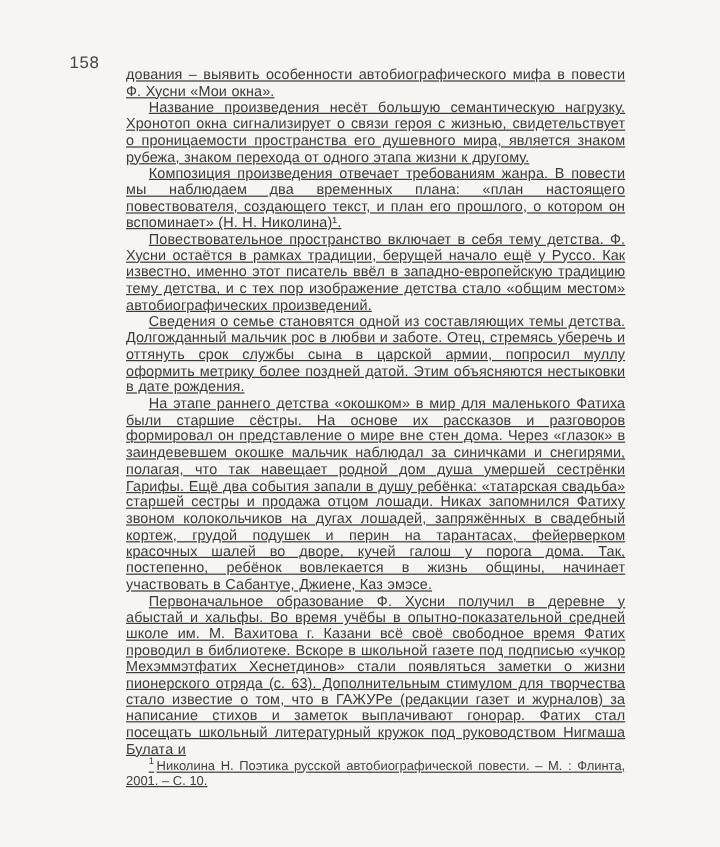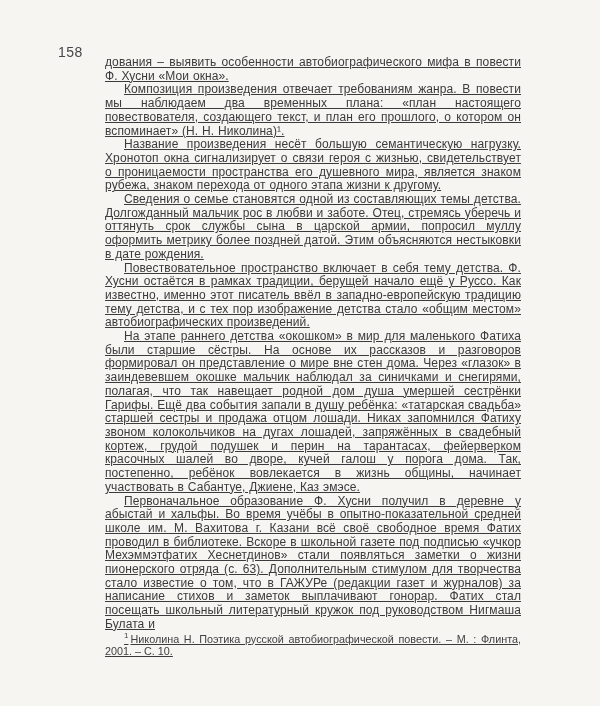--- a/index.html
+++ b/index.html
@@ -61,24 +61,24 @@
 </style>
 </head>
 <body>
 
 <div class="page">
   <div class="page-number">158</div>
 
   <div class="text-column">
     <div id="paragraphs">
         <p class="para">дования – выявить особенности автобиографического мифа в повести Ф. Хусни «Мои окна».</p>
+        <p class="para indent">Название произведения несёт большую семантическую нагрузку. Хронотоп окна сигнализирует о связи героя с жизнью, свидетельствует о проницаемости пространства его душевного мира, является знаком рубежа, знаком перехода от одного этапа жизни к другому.</p>
         <p class="para indent">Композиция произведения отвечает требованиям жанра. В повести мы наблюдаем два временных плана: «план настоящего повествователя, создающего текст, и план его прошлого, о котором он вспоминает» (Н. Н. Николина)¹.</p>
-        <p class="para indent">Название произведения несёт большую семантическую нагрузку. Хронотоп окна сигнализирует о связи героя с жизнью, свидетельствует о проницаемости пространства его душевного мира, является знаком рубежа, знаком перехода от одного этапа жизни к другому.</p>
+        <p class="para indent">Повествовательное пространство включает в себя тему детства. Ф. Хусни остаётся в рамках традиции, берущей начало ещё у Руссо. Как известно, именно этот писатель ввёл в западно-европейскую традицию тему детства, и с тех пор изображение детства стало «общим местом» автобиографических произведений.</p>
         <p class="para indent">Сведения о семье становятся одной из составляющих темы детства. Долгожданный мальчик рос в любви и заботе. Отец, стремясь уберечь и оттянуть срок службы сына в царской армии, попросил муллу оформить метрику более поздней датой. Этим объясняются нестыковки в дате рождения.</p>
-        <p class="para indent">Повествовательное пространство включает в себя тему детства. Ф. Хусни остаётся в рамках традиции, берущей начало ещё у Руссо. Как известно, именно этот писатель ввёл в западно-европейскую традицию тему детства, и с тех пор изображение детства стало «общим местом» автобиографических произведений.</p>
         <p class="para indent">На этапе раннего детства «окошком» в мир для маленького Фатиха были старшие сёстры. На основе их рассказов и разговоров формировал он представление о мире вне стен дома. Через «глазок» в заиндевевшем окошке мальчик наблюдал за синичками и снегирями, полагая, что так навещает родной дом душа умершей сестрёнки Гарифы. Ещё два события запали в душу ребёнка: «татарская свадьба» старшей сестры и продажа отцом лошади. Никах запомнился Фатиху звоном колокольчиков на дугах лошадей, запряжённых в свадебный кортеж, грудой подушек и перин на тарантасах, фейерверком красочных шалей во дворе, кучей галош у порога дома. Так, постепенно, ребёнок вовлекается в жизнь общины, начинает участвовать в Сабантуе, Джиене, Каз эмэсе.</p>
         <p class="para indent">Первоначальное образование Ф. Хусни получил в деревне у абыстай и хальфы. Во время учёбы в опытно-показательной средней школе им. М. Вахитова г. Казани всё своё свободное время Фатих проводил в библиотеке. Вскоре в школьной газете под подписью «учкор Мехэммэтфатих Хеснетдинов» стали появляться заметки о жизни пионерского отряда (с. 63). Дополнительным стимулом для творчества стало известие о том, что в ГАЖУРе (редакции газет и журналов) за написание стихов и заметок выплачивают гонорар. Фатих стал посещать школьный литературный кружок под руководством Нигмаша Булата и</p>
       </div>
 
     <div class="footnote">
       <span class="sup">1</span><span>Николина Н. Поэтика русской автобиографической повести. – М. : Флинта, 2001. – С. 10.</span>
     </div>
   </div>
 </div>
 

